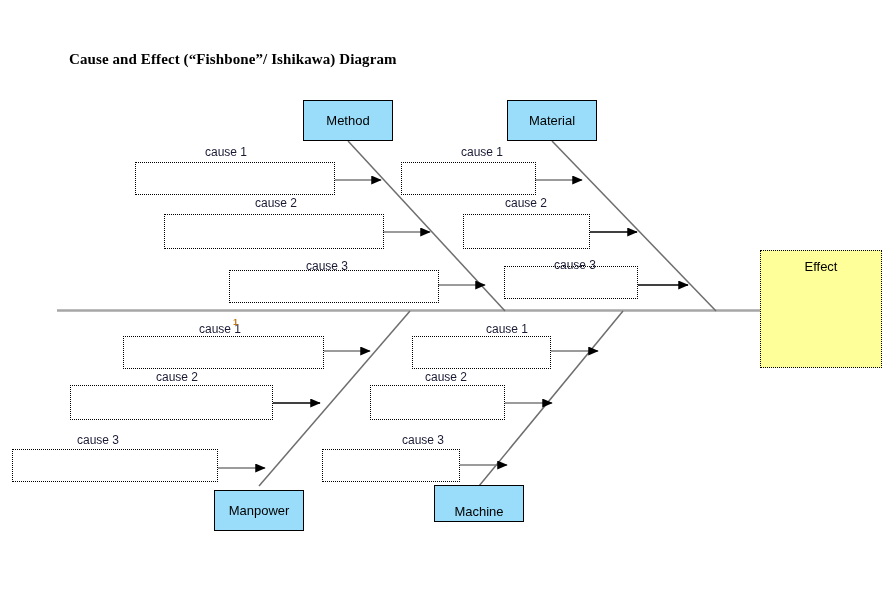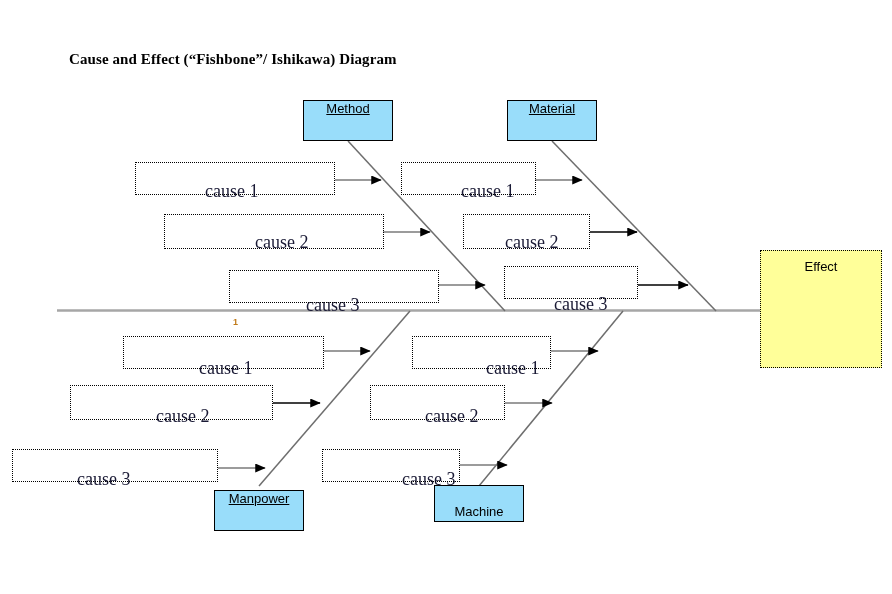--- a/index.html
+++ b/index.html
@@ -44,21 +44,21 @@
     background: #99DDFA;
     border: 1.6px solid #000000;
     box-sizing: border-box;
     font-family: "Liberation Sans", "DejaVu Sans", sans-serif;
     font-size: 13px;
     color: #000000;
     display: flex;
     justify-content: center;
   }
   .category-box.center-align {
-    text-decoration: underline;
+    align-items: center;
   }
   .category-box.bottom-align {
     align-items: flex-end;
     padding-bottom: 2px;
   }
 
   
   #effect-box {
     position: absolute;
     background: #FFFF99;
@@ -75,26 +75,25 @@
 
   
   .cause-box {
     position: absolute;
     background: transparent;
     border: 1.3px dotted #000000;
     box-sizing: border-box;
   }
   .cause-label {
     position: absolute;
-    font-family: Liberation Serif, serif;
-    font-size: 18px;
+    font-family: Liberation Sans, sans-serif;
+    font-size: 12px;
     color: #1a1a35;
     white-space: nowrap;
     background: transparent;
-    margin-top: 36px;
   }
 
   
   #stray-artifact {
     position: absolute;
     left: 233px;
     top: 318px;
     width: 8px;
     height: 8px;
     font-family: "Liberation Sans", "DejaVu Sans", sans-serif;

